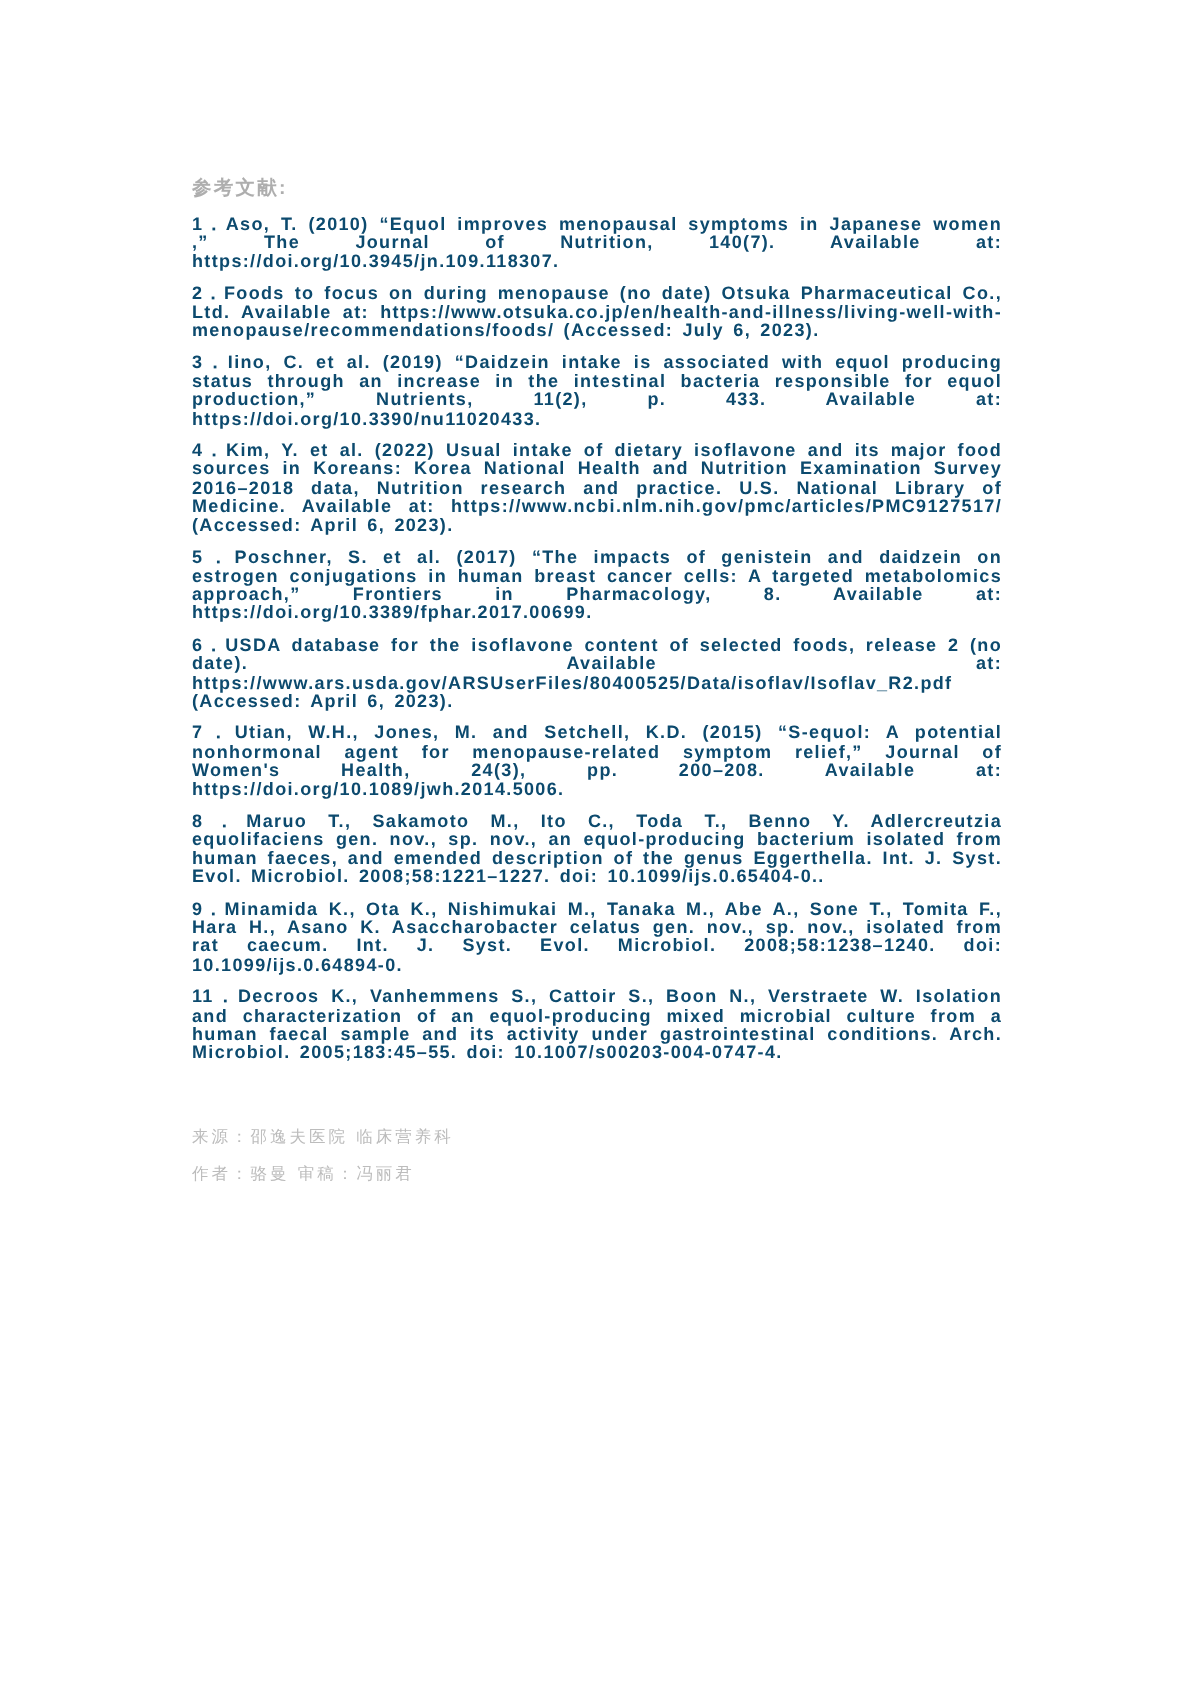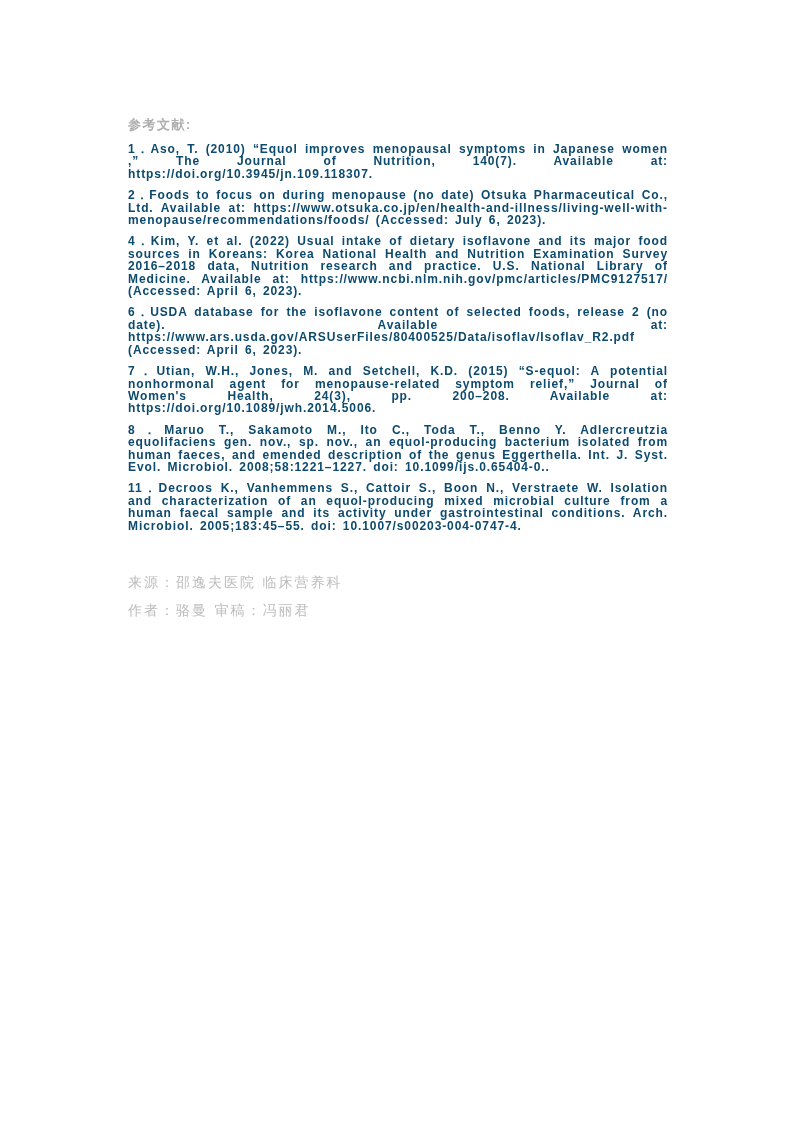--- a/index.html
+++ b/index.html
@@ -36,42 +36,45 @@
     word-spacing: 2px;
     color: #0c4a6e;
     text-align: justify;
     margin: 0 0 9px 0;
     overflow-wrap: break-word;
   }
   .footer {
     margin-top: 42px;
   }
   .footer-line {
-    font-size: 14px;
+    font-size: 11px;
     font-weight: 400;
     letter-spacing: 2px;
     color: #bcbcbc;
     margin: 0 0 10px 0;
     font-family: "DejaVu Sans", "Liberation Sans", sans-serif;
   }
 </style>
 </head>
 <body>
 
 <div class="page">
   <div class="content">
 
     <p class="refs-heading">参考文献:</p>
 
     <p class="ref-item">1．Aso, T. (2010)  “Equol improves menopausal symptoms in Japanese women ,”  The Journal of Nutrition, 140(7). Available at: https://doi.org/10.3945/jn.109.118307.</p>
     <p class="ref-item">2．Foods to focus on during menopause (no date) Otsuka Pharmaceutical Co., Ltd. Available at: https://www.otsuka.co.jp/en/health-and-illness/living-well-with-menopause/recommendations/foods/ (Accessed: July 6, 2023).</p>
+    <p class="ref-item">3．Iino, C. et al. (2019)  “Daidzein intake is associated with equol producing status through an increase in the intestinal bacteria responsible for equol production,”  Nutrients, 11(2), p. 433. Available at: https://doi.org/10.3390/nu11020433.</p>
     <p class="ref-item">4．Kim, Y. et al. (2022) Usual intake of dietary isoflavone and its major food sources in Koreans: Korea National Health and Nutrition Examination Survey 2016–2018 data, Nutrition research and practice. U.S. National Library of Medicine. Available at: https://www.ncbi.nlm.nih.gov/pmc/articles/PMC9127517/ (Accessed: April 6, 2023).</p>
+    <p class="ref-item">5．Poschner, S. et al. (2017)  “The impacts of genistein and daidzein on estrogen conjugations in human breast cancer cells: A targeted metabolomics approach,”  Frontiers in Pharmacology, 8. Available at: https://doi.org/10.3389/fphar.2017.00699.</p>
     <p class="ref-item">6．USDA database for the isoflavone content of selected foods, release 2 (no date). Available at: https://www.ars.usda.gov/ARSUserFiles/80400525/Data/isoflav/Isoflav_R2.pdf (Accessed: April 6, 2023).</p>
     <p class="ref-item">7．Utian, W.H., Jones, M. and Setchell, K.D. (2015)  “S-equol: A potential nonhormonal agent for menopause-related symptom relief,”  Journal of Women's Health, 24(3), pp. 200–208. Available at: https://doi.org/10.1089/jwh.2014.5006.</p>
     <p class="ref-item">8．Maruo T., Sakamoto M., Ito C., Toda T., Benno Y. Adlercreutzia equolifaciens gen. nov., sp. nov., an equol-producing bacterium isolated from human faeces, and emended description of the genus Eggerthella. Int. J. Syst. Evol. Microbiol. 2008;58:1221–1227. doi: 10.1099/ijs.0.65404-0..</p>
+    <p class="ref-item">9．Minamida K., Ota K., Nishimukai M., Tanaka M., Abe A., Sone T., Tomita F., Hara H., Asano K. Asaccharobacter celatus gen. nov., sp. nov., isolated from rat caecum. Int. J. Syst. Evol. Microbiol. 2008;58:1238–1240. doi: 10.1099/ijs.0.64894-0.</p>
     <p class="ref-item">11．Decroos K., Vanhemmens S., Cattoir S., Boon N., Verstraete W. Isolation and characterization of an equol-producing mixed microbial culture from a human faecal sample and its activity under gastrointestinal conditions. Arch. Microbiol. 2005;183:45–55. doi: 10.1007/s00203-004-0747-4.</p>
 
     <div class="footer">
       <p class="footer-line">来源：邵逸夫医院 临床营养科</p>
       <p class="footer-line">作者：骆曼 审稿：冯丽君</p>
     </div>
 
   </div>
 </div>
 

